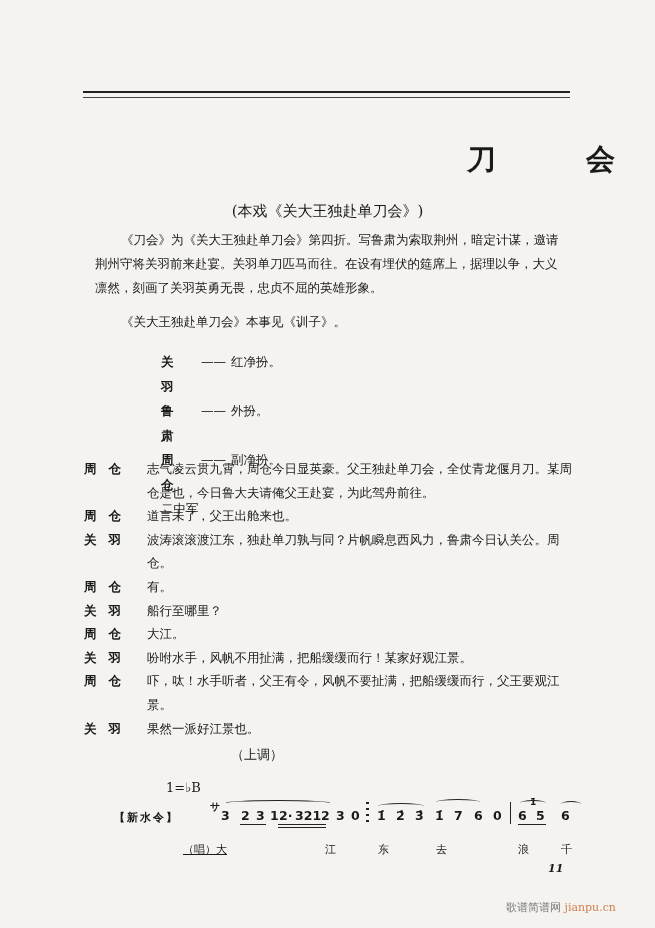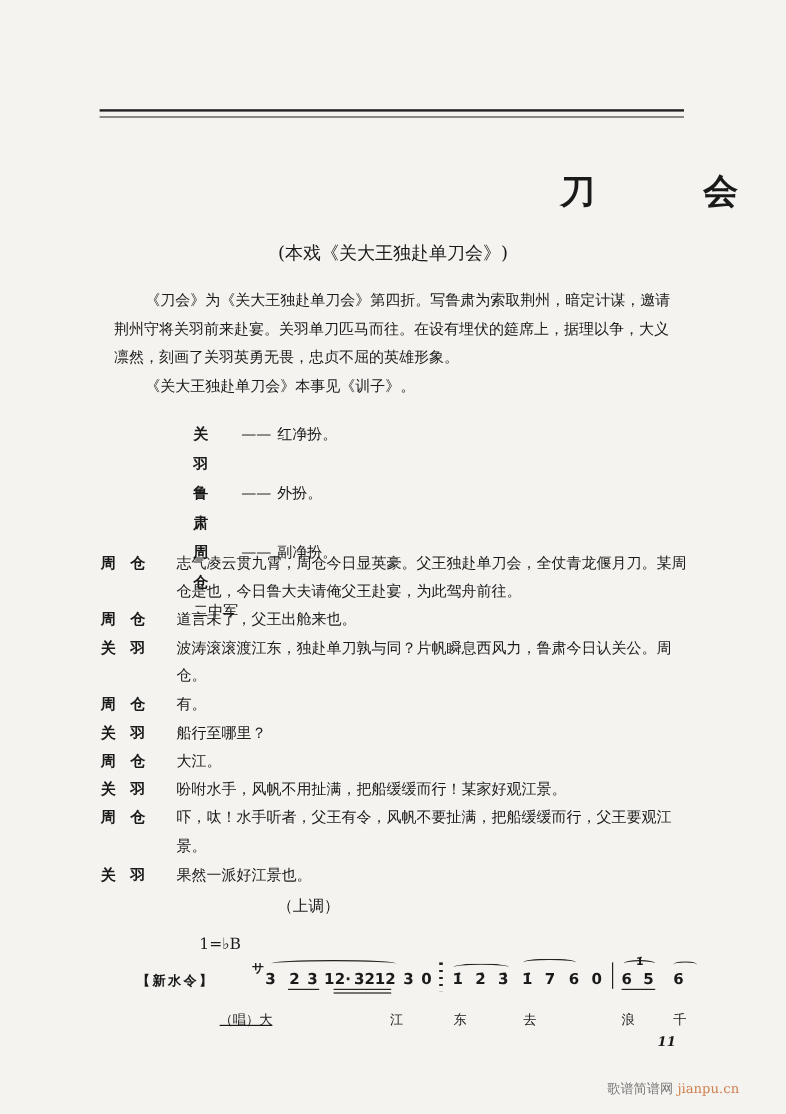--- a/index.html
+++ b/index.html
@@ -62,21 +62,21 @@
 </head>
 <body>
 
 <div class="page">
   <div class="rule r1"></div>
   <div class="rule r2"></div>
 
   <div class="title">刀 会</div>
   <div class="subtitle">(本戏《关大王独赴单刀会》)</div>
 
-  <div class="intro" style="top:238px;">
+  <div class="intro" style="top:228px;">
     <p class="ind">《刀会》为《关大王独赴单刀会》第四折。写鲁肃为索取荆州，暗定计谋，邀请荆州守将关羽前来赴宴。关羽单刀匹马而往。在设有埋伏的筵席上，据理以争，大义凛然，刻画了关羽英勇无畏，忠贞不屈的英雄形象。</p>
   </div>
   <div class="intro" style="top:310px;">
     <p class="ind">《关大王独赴单刀会》本事见《训子》。</p>
   </div>
 
   <div class="cast">
     <div class="row">
       <span class="nm">关 羽</span>
       <span class="dash">——</span>

